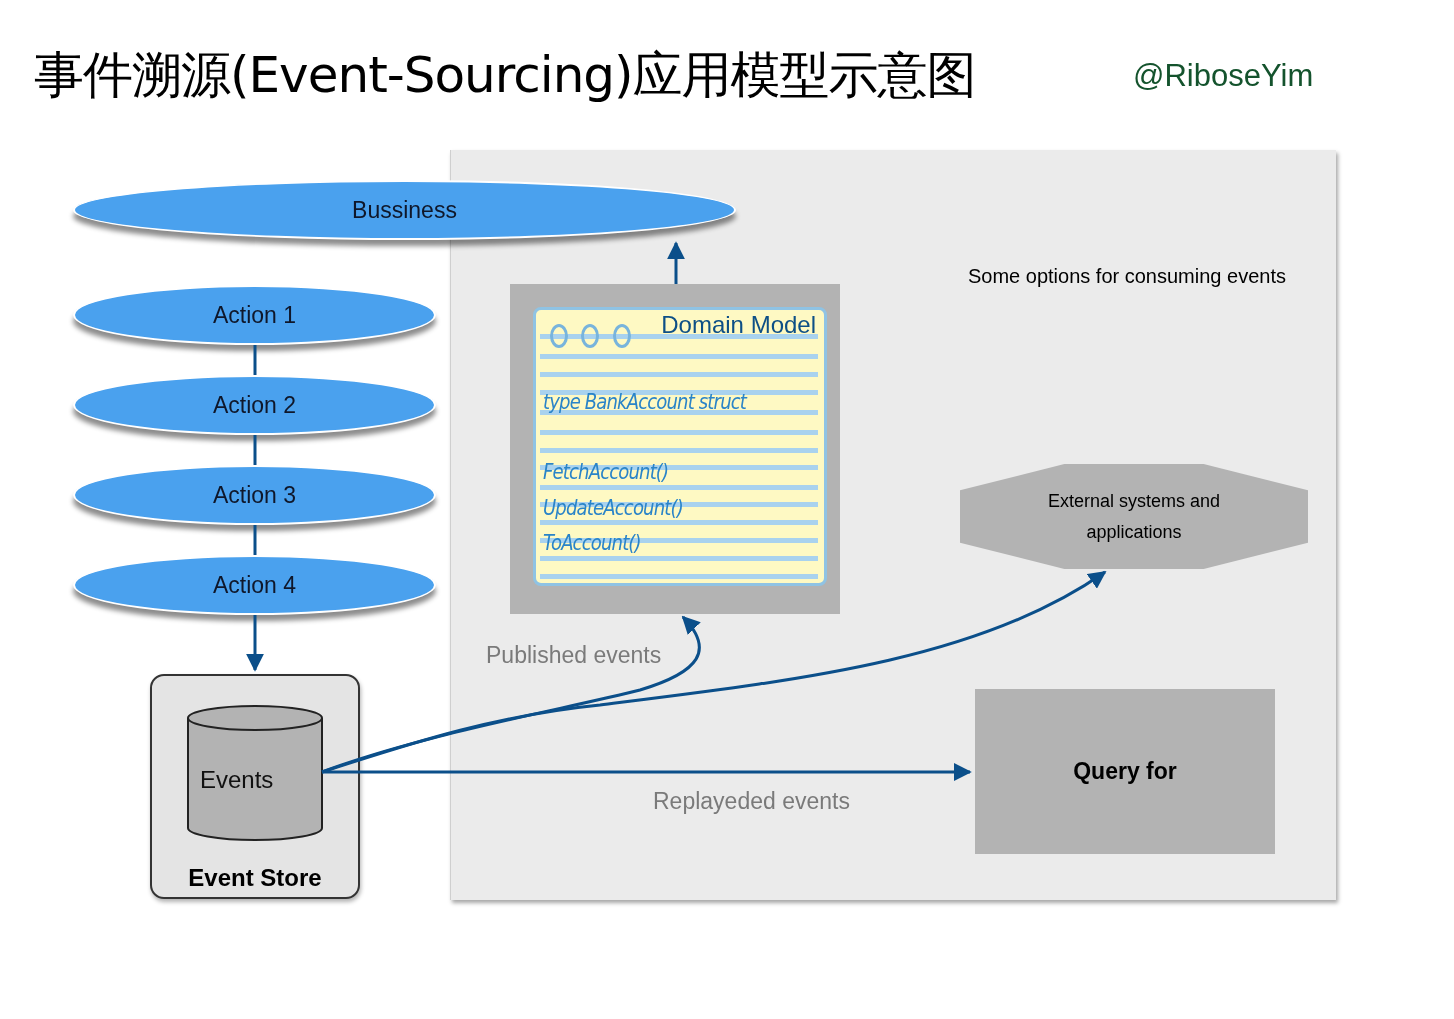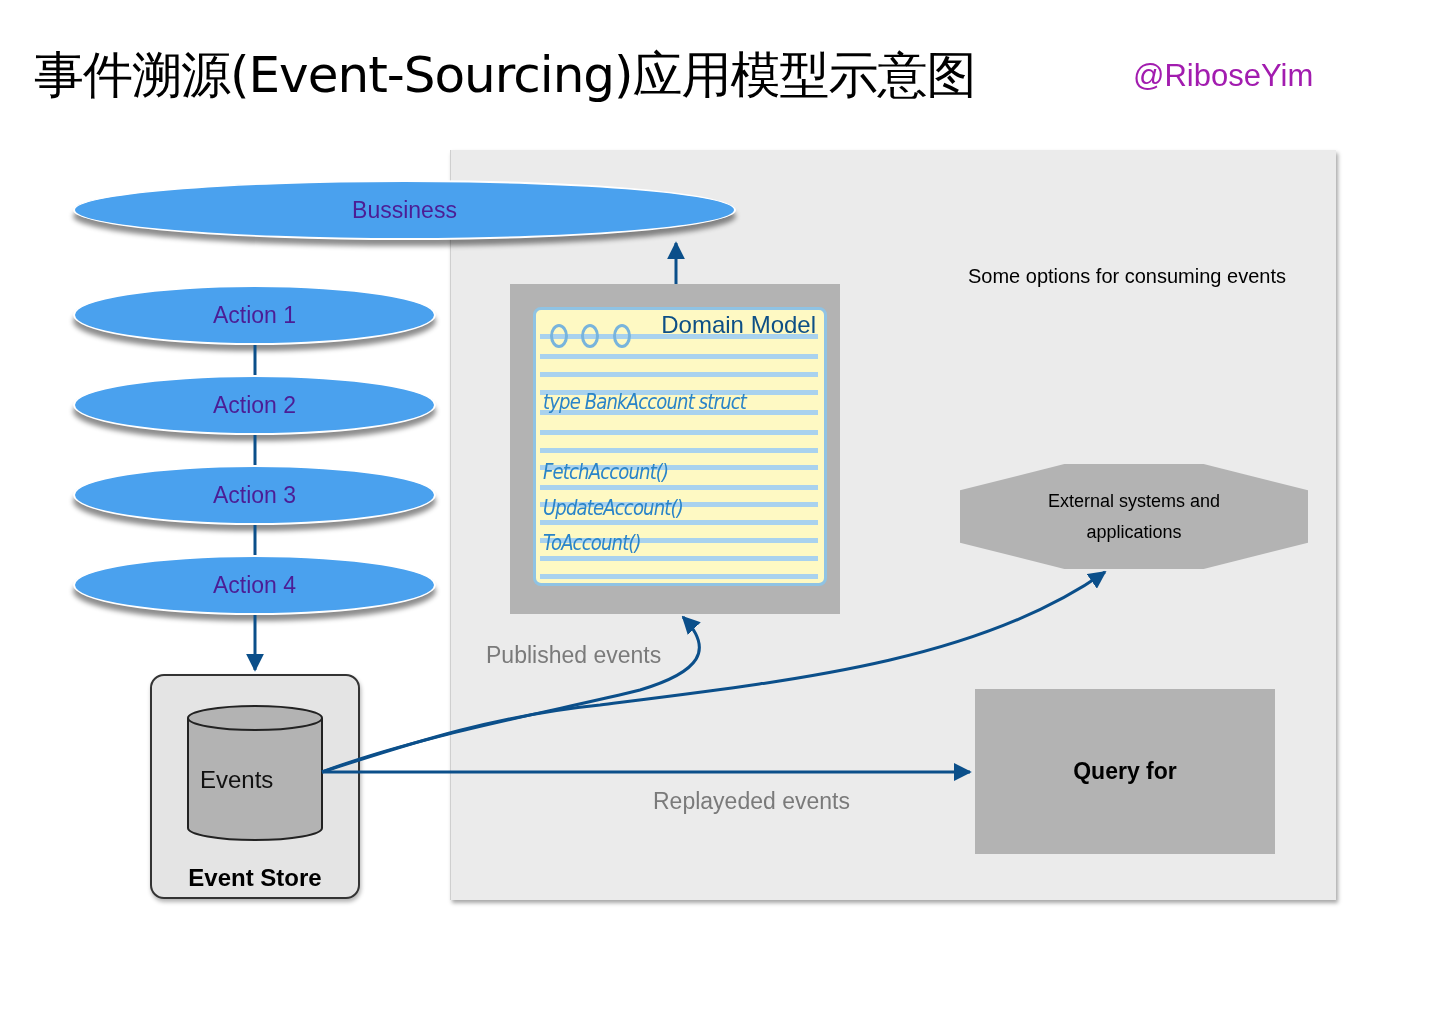--- a/index.html
+++ b/index.html
@@ -1,25 +1,25 @@
 <!DOCTYPE html>
 <html><head>
 <meta charset="utf-8">
 <style>
   html, body { margin: 0; padding: 0; background: #ffffff; }
   body { width: 1454px; height: 1019px; position: relative; overflow: hidden;
          font-family: "Liberation Sans", "DejaVu Sans", sans-serif; }
   .abs { position: absolute; }
   #title { left: 34px; top: 42px; font-size: 50px; color: #000; white-space: nowrap;
            font-family: "DejaVu Sans", "Liberation Sans", sans-serif; letter-spacing: -1px; }
-  #author { left: 1133px; top: 58px; font-size: 31px; color: #a21caf; white-space: nowrap; }
+  #author { left: 1133px; top: 58px; font-size: 31px; color: #14532d; white-space: nowrap; }
   #panel { left: 450px; top: 150px; width: 885px; height: 750px; background: #ebebeb;
            border-left: 1px solid #cfcfcf; box-shadow: 2px 3px 4px rgba(0,0,0,0.35); }
   #panel-caption { left: 968px; top: 265px; font-size: 20px; color: #000; white-space: nowrap; }
-  .pill { background: #4aa1ee; color: #4c1d95; border: 2px solid #fff; box-sizing: border-box;
+  .pill { background: #4aa1ee; color: #0f172a; border: 2px solid #fff; box-sizing: border-box;
           border-radius: 50%; display: flex; align-items: center; justify-content: center;
           box-shadow: 0px 6px 5px rgba(0,0,0,0.45); font-size: 23px; }
   #biz { left: 73px; top: 180px; width: 663px; height: 60px; }
   .action { left: 73px; width: 363px; height: 60px; }
   #a1 { top: 285px; } #a2 { top: 375px; } #a3 { top: 465px; } #a4 { top: 555px; }
   #domain-frame { left: 510px; top: 284px; width: 330px; height: 330px; background: #b3b3b3; }
   #domain-card { left: 533px; top: 307px; width: 294px; height: 279px; background: #fef9c3;
                  border: 3px solid #8fc3e4; border-radius: 8px; box-sizing: border-box; overflow: hidden; }
   .stripe { position: absolute; left: 4px; right: 6px; height: 5px; background: #a9d2ee; }
   .circle { position: absolute; top: 14px; width: 18px; height: 24px; border: 3px solid #78b4dc;

